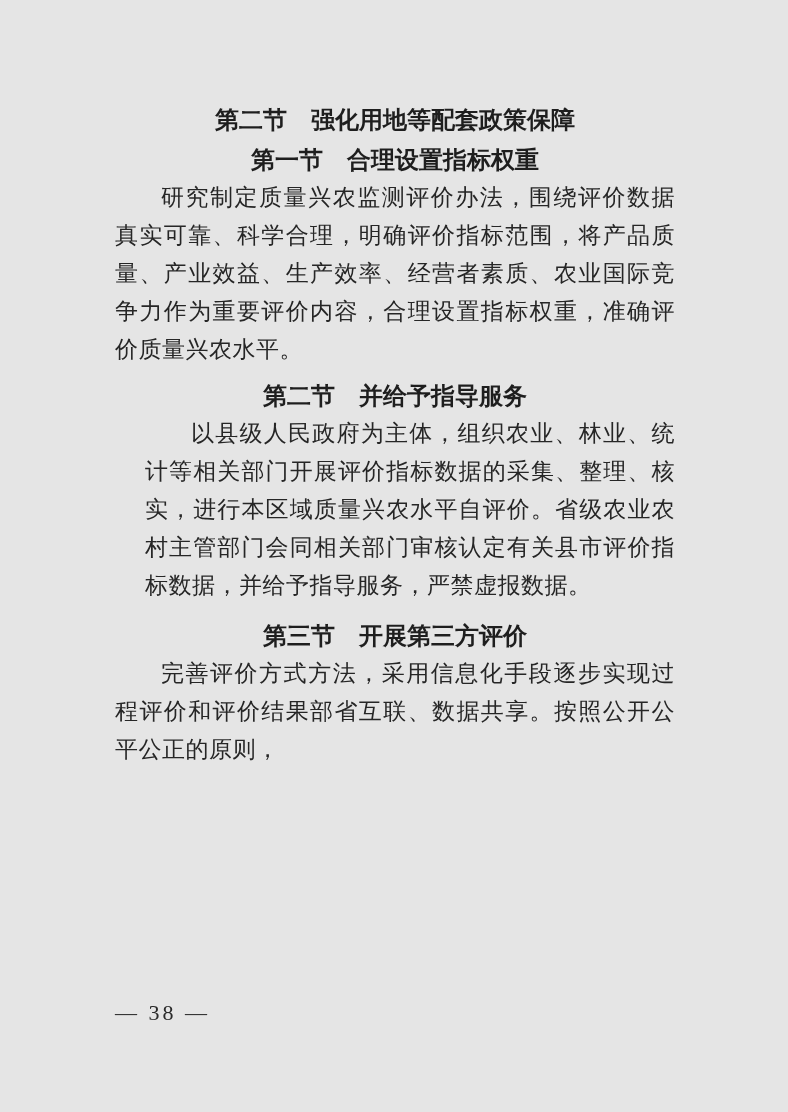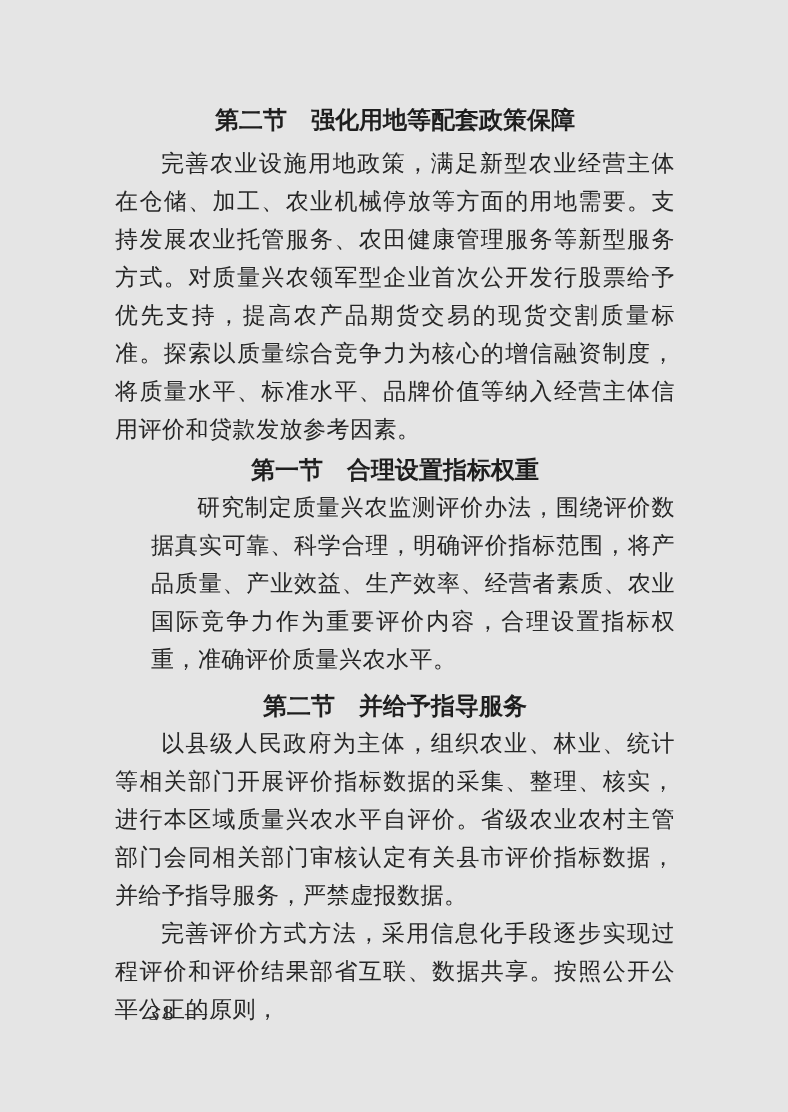--- a/index.html
+++ b/index.html
@@ -44,53 +44,53 @@
     margin: 0;
     font-size: 23px;
     line-height: 38px;
     text-align: justify;
     text-indent: 2em;
     letter-spacing: 0.5px;
     color: #262626;
   }
   .para-1 { margin-top: 6px; }
   .sec-after-chapter { margin-top: 2px; }
-  .para-2 { margin-top: 0; margin-left: 36px; }
+  .para-2 { margin-top: 0; }
   .sec-2 { margin-top: 8px; }
-  .para-3 { margin-top: 0; }
+  .para-3 { margin-top: 0; margin-left: 30px; }
   .sec-3 { margin-top: 12px; }
   .para-4 { margin-top: 0; }
   .page-footer {
     position: absolute;
     left: 115px;
     top: 1000px;
     font-size: 22px;
     letter-spacing: 3px;
     color: #2a2a2a;
     font-family: "Liberation Serif", "DejaVu Serif", serif;
   }
 </style>
 </head>
 <body>
 
 <div class="page">
   <div class="content">
 
     <h3 class="section-heading">第二节　强化用地等配套政策保障</h3>
 
-    <p class="para para-1">完善农业设施用地政策，满足新型农业经营主体在仓储、加工、农业机械停放等方面的用地需要。支持发展农业托管服务、农田健康管理服务等新型服务方式。对质量兴农领军型企业首次公开发行股票给予优先支持，提高农产品期货交易的现货交割质量标准。探索以质量综合竞争力为核心的增信融资制度，将质量水平、标准水平、品牌价值等纳入经营主体信用评价和贷款发放参考因素。</p>
 
 
     <h3 class="section-heading sec-after-chapter">第一节　合理设置指标权重</h3>
 
     <p class="para para-2">研究制定质量兴农监测评价办法，围绕评价数据真实可靠、科学合理，明确评价指标范围，将产品质量、产业效益、生产效率、经营者素质、农业国际竞争力作为重要评价内容，合理设置指标权重，准确评价质量兴农水平。</p>
 
     <h3 class="section-heading sec-2">第二节　并给予指导服务</h3>
 
     <p class="para para-3">以县级人民政府为主体，组织农业、林业、统计等相关部门开展评价指标数据的采集、整理、核实，进行本区域质量兴农水平自评价。省级农业农村主管部门会同相关部门审核认定有关县市评价指标数据，并给予指导服务，严禁虚报数据。</p>
 
+    <h3 class="section-heading sec-3">第三节　开展第三方评价</h3>
 
     <p class="para para-4">完善评价方式方法，采用信息化手段逐步实现过程评价和评价结果部省互联、数据共享。按照公开公平公正的原则，</p>
 
   </div>
 
   <div class="page-footer">— 38 —</div>
 </div>
 
 </body></html>

